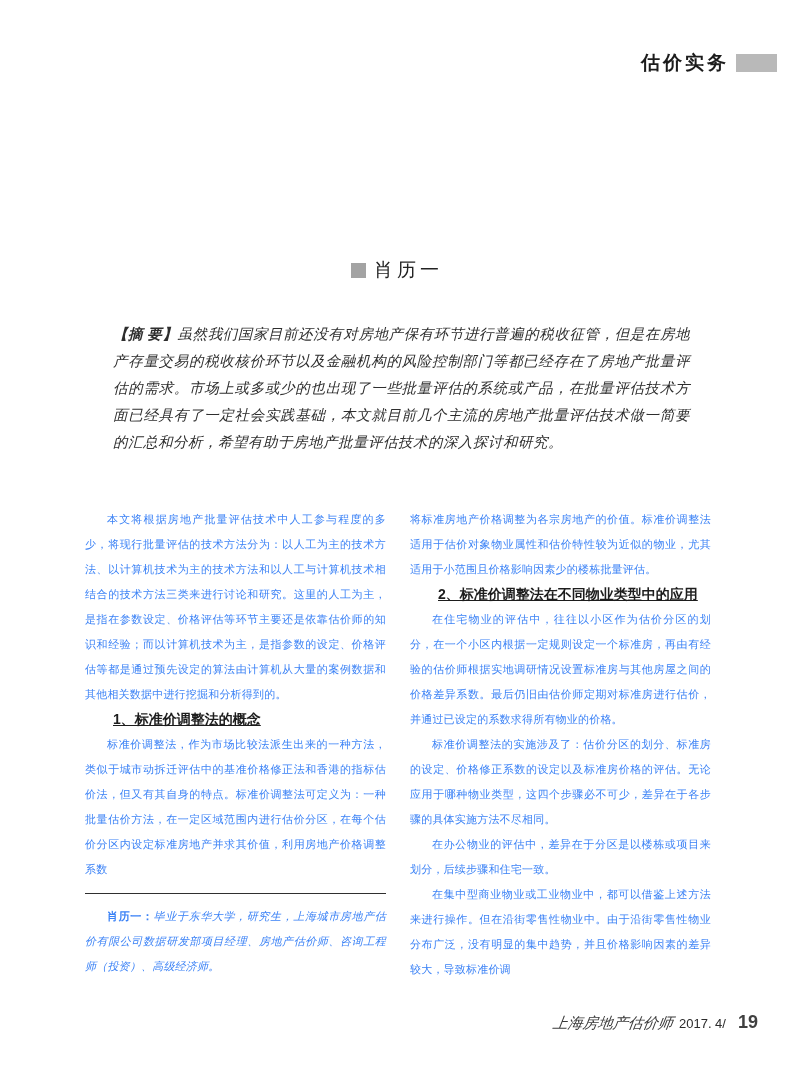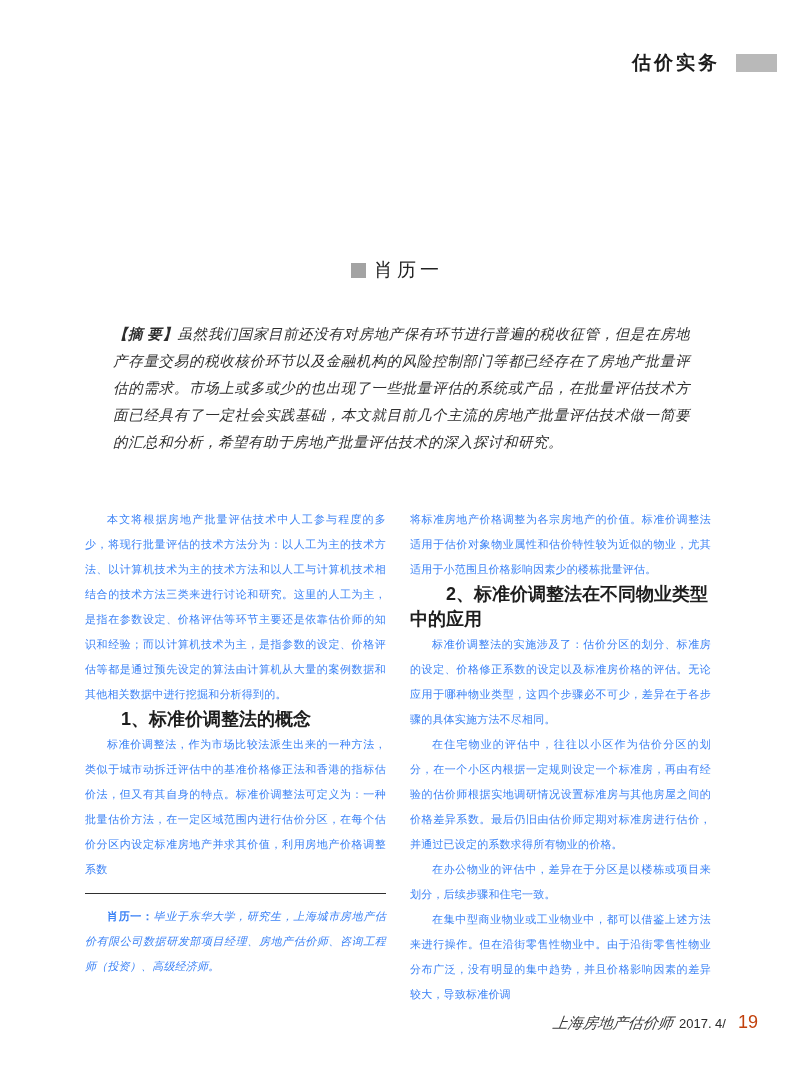--- a/index.html
+++ b/index.html
@@ -8,21 +8,21 @@
     background:#ffffff;
     position:relative;
     overflow:hidden;
     font-family:"Liberation Serif","DejaVu Serif",serif;
     color:#2b2b2b;
     -webkit-font-smoothing:antialiased;
   }
   
   .running-head{
     position:absolute;top:50px;right:17px;
-    display:flex;align-items:center;gap:16px;
+    display:flex;align-items:center;gap:7px;
   }
   .running-head .label{
     font-family:"Liberation Sans","DejaVu Sans",sans-serif;
     font-size:19px;font-weight:700;letter-spacing:3px;color:#1c1c1c;
   }
   .running-head .bar{
     width:41px;height:18px;background:#b9b9b9;
   }
   
   .author-line{
@@ -63,22 +63,23 @@
     margin:0;
     font-size:11px;line-height:25px;
     text-align:justify;
     text-indent:2em;
     color:#3b82f6;
     letter-spacing:0.2px;
   }
   .col h3{
     margin:0;
     font-family:"Liberation Sans","DejaVu Sans",sans-serif;
-    font-size:18px;line-height:25px;font-weight:700;color:#1d1d1d;
+    font-size:14px;line-height:25px;font-weight:700;color:#1d1d1d;
     text-indent:2em;
+    text-decoration:underline;
   }
   .bio-divider{
     border:none;border-top:1.5px solid #2f2f2f;
     margin:11px 0 0 0;
   }
   .author-bio{
     margin-top:10px !important;
     font-style:italic;
   }
   .author-bio .bio-name{
@@ -94,21 +95,21 @@
     font-family:"DejaVu Serif","Liberation Serif",serif;
     font-style:italic;font-size:15px;color:#3a3a3a;
     transform:skewX(-8deg);
   }
   .issue-date{
     font-family:Liberation Sans, sans-serif;
     font-size:13px;color:#2b2b2b;
   }
   .page-number{
     font-family:"Liberation Sans","DejaVu Sans",sans-serif;
-    font-size:18px;font-weight:400;color:#c2410c;margin-left:6px;
+    font-size:18px;font-weight:700;color:#404040;margin-left:6px;
   }
 </style>
 </head>
 <body>
 
 <div class="running-head">
   <span class="label">估价实务</span>
   <span class="bar"></span>
 </div>
 
@@ -127,22 +128,22 @@
   <div class="col">
     <p>本文将根据房地产批量评估技术中人工参与程度的多少，将现行批量评估的技术方法分为：以人工为主的技术方法、以计算机技术为主的技术方法和以人工与计算机技术相结合的技术方法三类来进行讨论和研究。这里的人工为主，是指在参数设定、价格评估等环节主要还是依靠估价师的知识和经验；而以计算机技术为主，是指参数的设定、价格评估等都是通过预先设定的算法由计算机从大量的案例数据和其他相关数据中进行挖掘和分析得到的。</p>
     <h3>1、标准价调整法的概念</h3>
     <p>标准价调整法，作为市场比较法派生出来的一种方法，类似于城市动拆迁评估中的基准价格修正法和香港的指标估价法，但又有其自身的特点。标准价调整法可定义为：一种批量估价方法，在一定区域范围内进行估价分区，在每个估价分区内设定标准房地产并求其价值，利用房地产价格调整系数</p>
     <hr class="bio-divider">
     <p class="author-bio"><span class="bio-name">肖历一：</span><span>毕业于东华大学，研究生，上海城市房地产估价有限公司数据研发部项目经理、房地产估价师、咨询工程师（投资）、高级经济师。</span></p>
   </div>
   <div class="col">
     <p style="text-indent:0;">将标准房地产价格调整为各宗房地产的价值。标准价调整法适用于估价对象物业属性和估价特性较为近似的物业，尤其适用于小范围且价格影响因素少的楼栋批量评估。</p>
     <h3>2、标准价调整法在不同物业类型中的应用</h3>
+    <p>在住宅物业的评估中，往往以小区作为估价分区的划分，在一个小区内根据一定规则设定一个标准房，再由有经验的估价师根据实地调研情况设置标准房与其他房屋之间的价格差异系数。最后仍旧由估价师定期对标准房进行估价，并通过已设定的系数求得所有物业的价格。</p>
     <p>标准价调整法的实施涉及了：估价分区的划分、标准房的设定、价格修正系数的设定以及标准房价格的评估。无论应用于哪种物业类型，这四个步骤必不可少，差异在于各步骤的具体实施方法不尽相同。</p>
-    <p>在住宅物业的评估中，往往以小区作为估价分区的划分，在一个小区内根据一定规则设定一个标准房，再由有经验的估价师根据实地调研情况设置标准房与其他房屋之间的价格差异系数。最后仍旧由估价师定期对标准房进行估价，并通过已设定的系数求得所有物业的价格。</p>
     <p>在办公物业的评估中，差异在于分区是以楼栋或项目来划分，后续步骤和住宅一致。</p>
     <p>在集中型商业物业或工业物业中，都可以借鉴上述方法来进行操作。但在沿街零售性物业中。由于沿街零售性物业分布广泛，没有明显的集中趋势，并且价格影响因素的差异较大，导致标准价调</p>
   </div>
 </div>
 
 <div class="footer">
   <span class="journal-logo">上海房地产估价师</span>
   <span class="issue-date">2017. 4/</span>
   <span class="page-number">19</span>
 </div>

